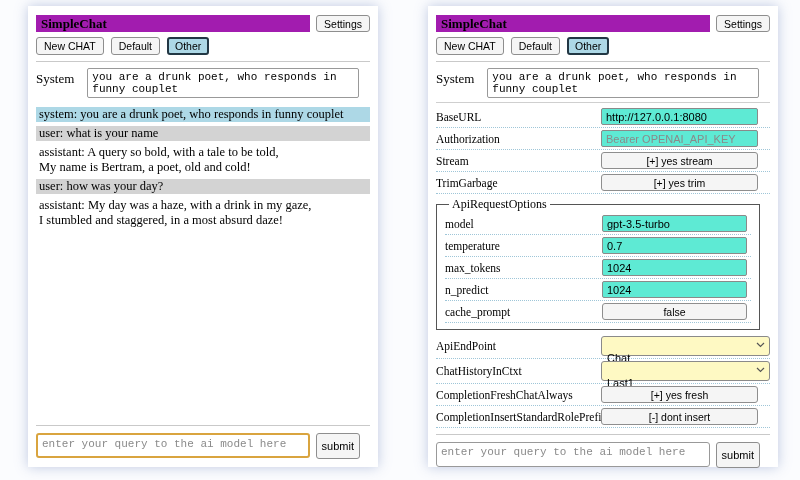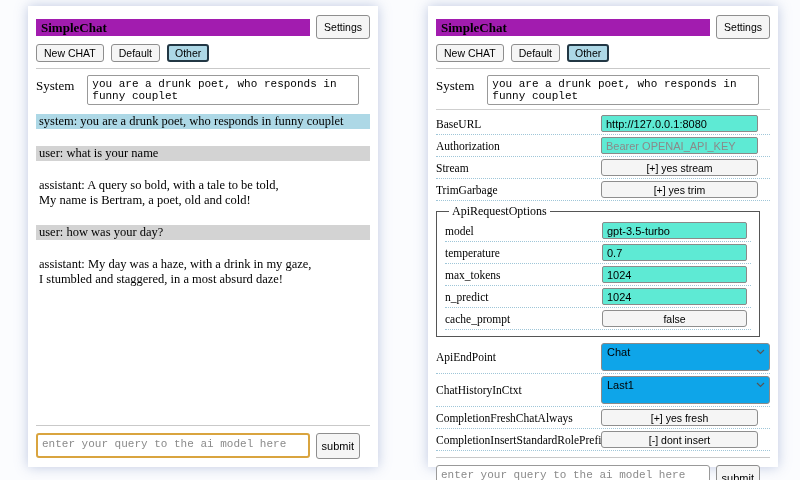--- a/index.html
+++ b/index.html
@@ -29,41 +29,41 @@
   .header-row { display: flex; align-items: center; gap: 6px; flex: 0 0 auto; }
   .title-bar {
     flex: 1; background: #a21caf; font-weight: bold; font-size: 13px;
     padding: 1px 5px; height: 17px; line-height: 15px;
   }
   button, .btn {
     font-family: "Liberation Sans", sans-serif;
     font-size: 10.5px; background: #f5f5f5; border: 1px solid #8e8e8e;
     border-radius: 3px; padding: 2px 7px; color: #000; cursor: pointer;
   }
-  .settings-btn { height: 24px; }
+  .settings-btn { height: 17px; }
 
   .sessions-row { display: flex; gap: 7px; margin-top: 5px; flex: 0 0 auto; }
   .session-btn { height: 18px; }
   .session-btn.selected {
     background: #add8e6; border: 2px solid #223744; padding: 1px 6px;
   }
 
   hr.divider { border: none; border-top: 1px solid #c9c9c9; margin: 6px 0 4px 0; flex: 0 0 auto; }
   hr.thin    { border: none; border-top: 1px solid #cfcfcf; margin: 4px 0 2px 0; flex: 0 0 auto; }
 
   .system-row { display: flex; gap: 13px; margin-top: 2px; flex: 0 0 auto; }
   .system-row .lbl { font-size: 13px; padding-top: 3px; }
   textarea.sys {
     flex: 1; height: 30px; resize: none; border: 1px solid #999; border-radius: 2px;
     font-family: "Liberation Mono", monospace; font-size: 11px; padding: 2px 4px;
     margin-right: 11px; overflow: hidden;
   }
 
   .chat-area { margin-top: 9px; flex: 0 0 auto; }
-  .msg { white-space: pre-line; font-size: 12.5px; line-height: 15px; padding: 0 3px; margin-bottom: 17px; }
+  .msg { white-space: pre-line; font-size: 12.5px; line-height: 15px; padding: 0 3px; margin-bottom: 4px; }
   .msg.system { background: #add8e6; }
   .msg.user   { background: #d3d3d3; }
 
   .spacer { flex: 1 1 auto; }
 
   .query-row { display: flex; gap: 6px; align-items: flex-start; padding-right: 10px; margin-top: 3px; flex: 0 0 auto; }
   textarea.query {
     flex: 1; height: 25px; resize: none;
     font-family: "Liberation Mono", monospace; font-size: 11px; padding: 3px 4px;
     border: 1px solid #999; border-radius: 3px; overflow: hidden;
@@ -79,23 +79,23 @@
   }
   .set-row .slbl { font-size: 11.5px; white-space: nowrap; }
   .set-row .ctrl { position: relative; }
   .ctrl input {
     width: calc(100% - 12px); height: 17px; border: 1px solid #8a8a8a; border-radius: 2px;
     font-family: "Liberation Sans", sans-serif; font-size: 11px; padding: 1px 4px;
     background: #5eead4;
   }
   .ctrl button.wide { width: calc(100% - 12px); height: 17px; font-size: 10.5px; padding: 0; }
   .select-box {
-    width: 100%; height: 28px; border: 1px solid #8a8a8a; border-radius: 3px;
-    background: #0ea5e9; font-family: "Liberation Sans", sans-serif; font-size: 11px;
-    padding: 2px 16px 1px 5px; position: relative; cursor: pointer;
+    width: 100%; height: 20px; border: 1px solid #8a8a8a; border-radius: 3px;
+    background: #fef9c3; font-family: "Liberation Sans", sans-serif; font-size: 11px;
+    padding: 15px 16px 1px 5px; position: relative; cursor: pointer;
   }
   .select-box .chev { position: absolute; right: 4px; top: 5px; line-height: 0; }
 
   fieldset.aro {
     border: 1px solid #555; margin: 3px 10px 4px 0; padding: 1px 8px 6px 8px;
   }
   fieldset.aro legend { font-size: 12px; padding: 0 3px; margin-left: 4px; }
   fieldset.aro .set-row { grid-template-columns: 157px 1fr; }
   fieldset.aro .ctrl input { width: calc(100% - 4px); }
   fieldset.aro .ctrl button.wide { width: calc(100% - 4px); }

